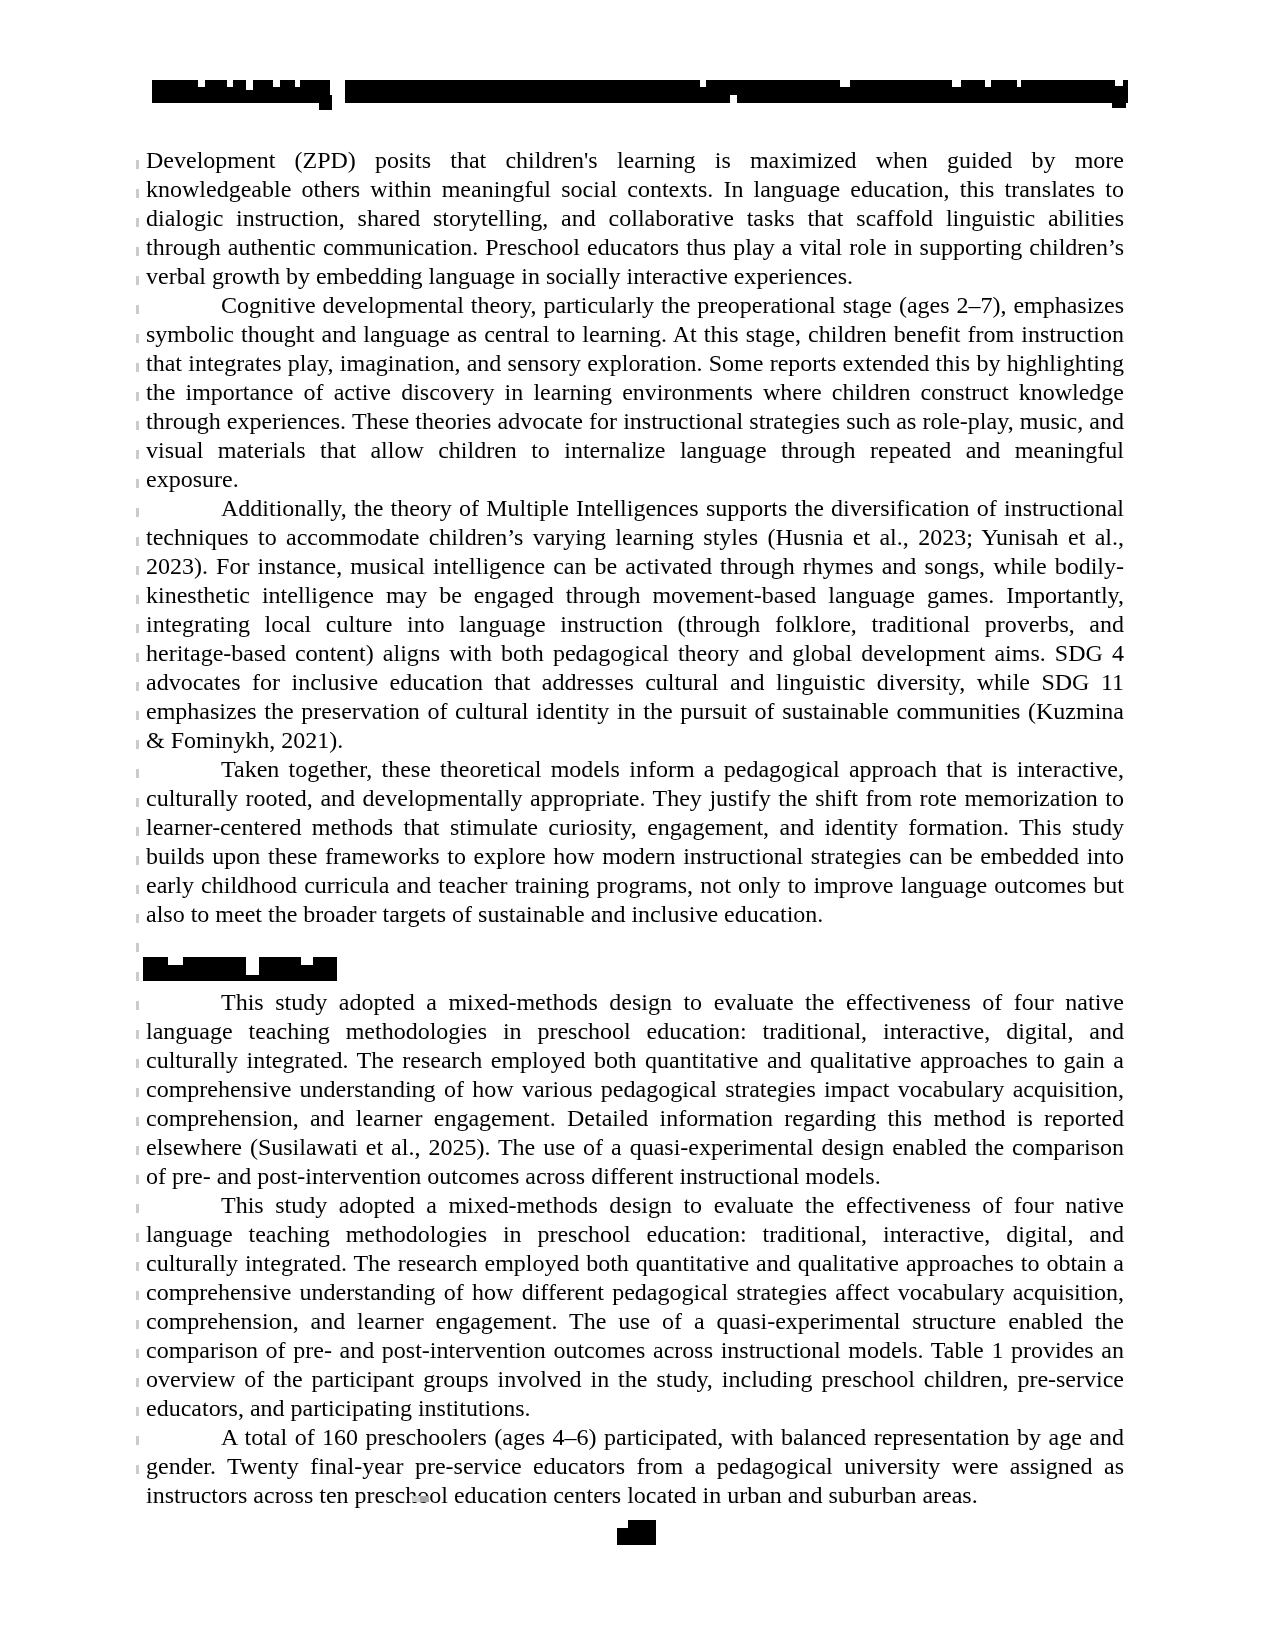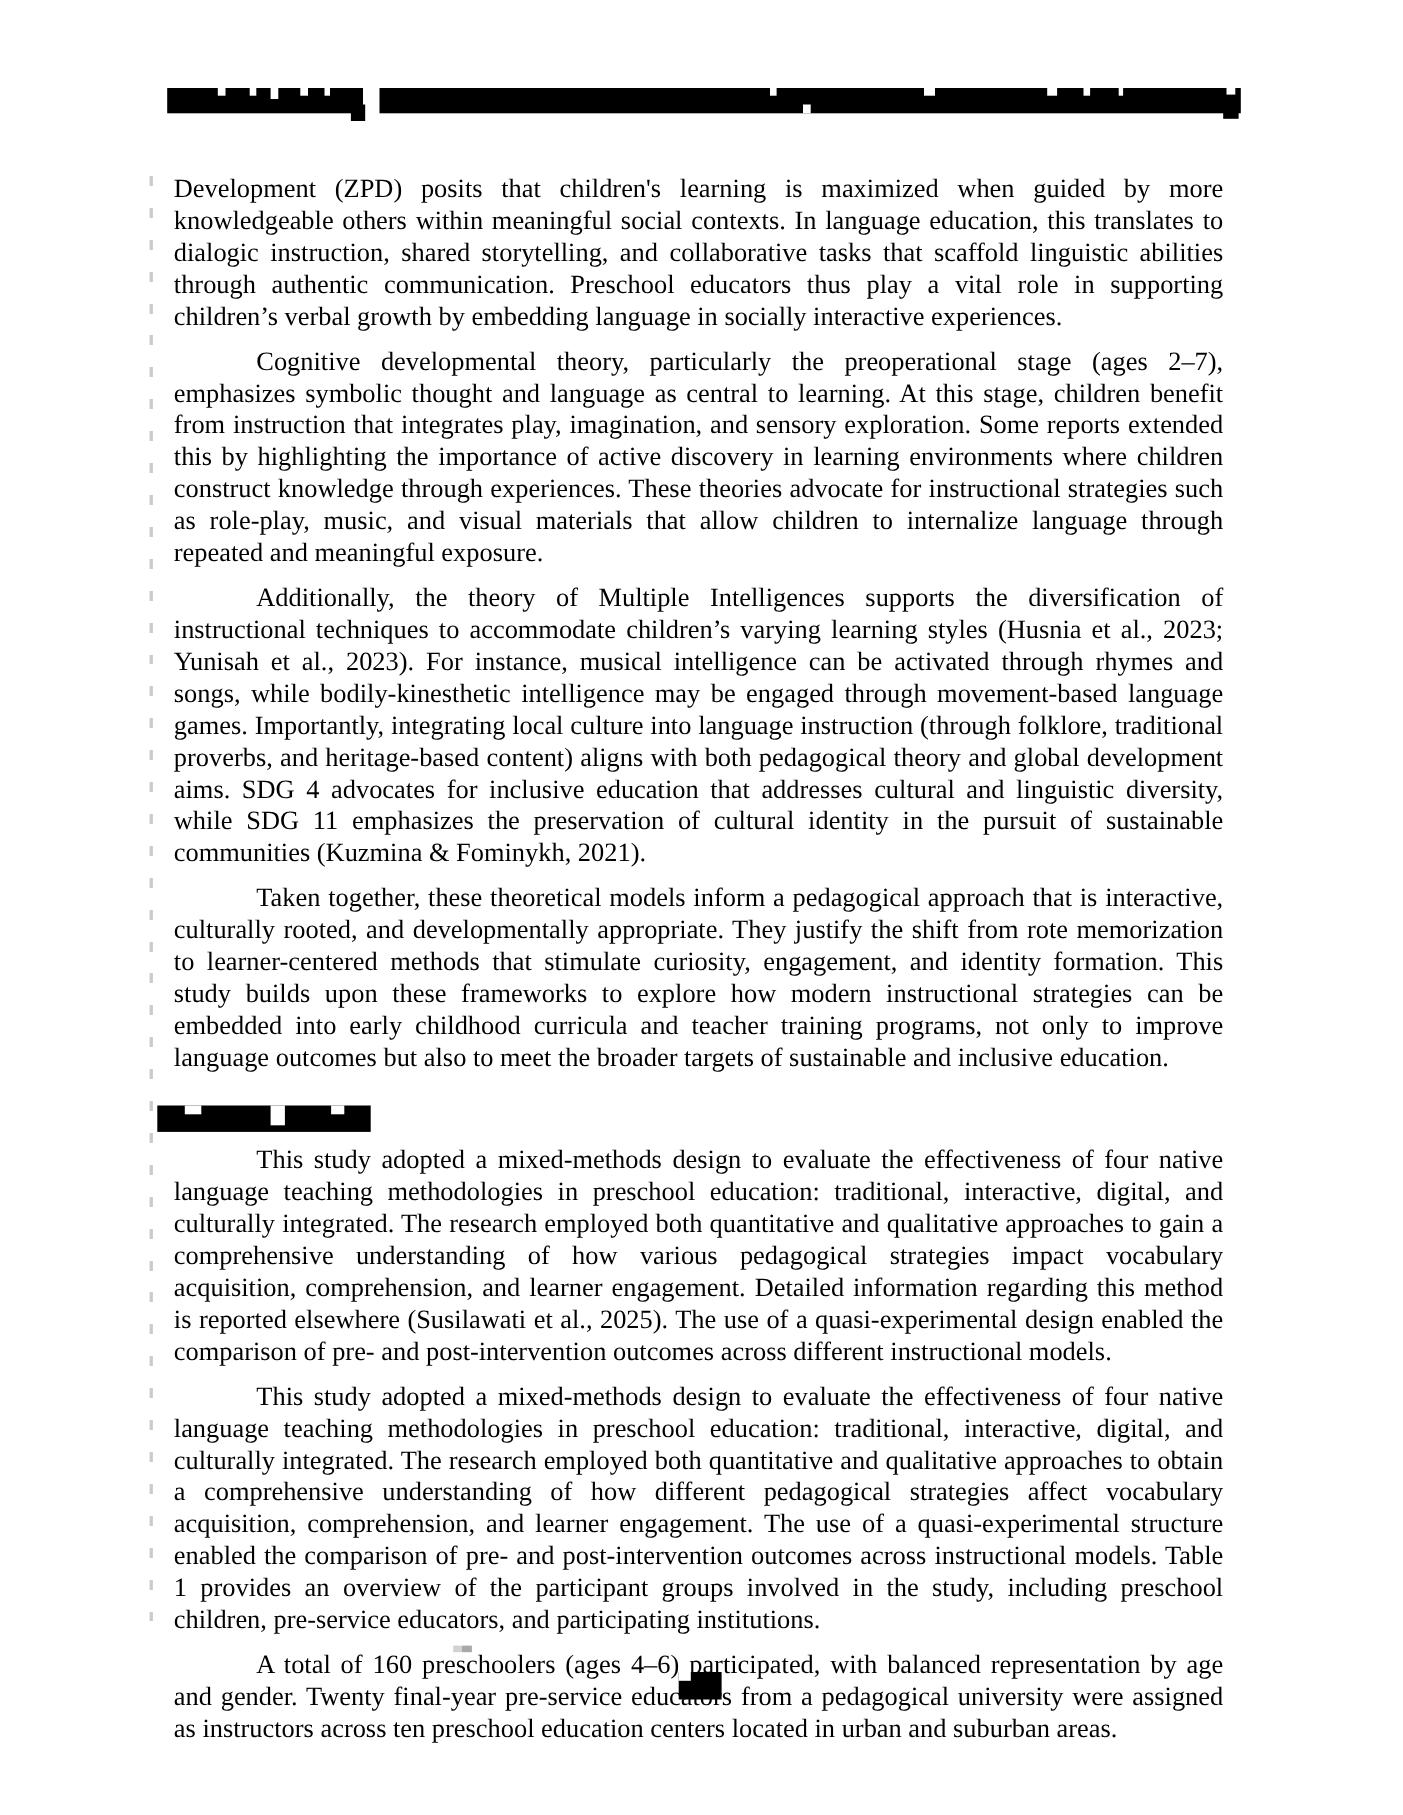--- a/index.html
+++ b/index.html
@@ -36,21 +36,21 @@
   
   .content {
     position: absolute;
     left: 146px;
     top: 146px;
     width: 978px;
     font-size: 24px;
     line-height: 29px;
     text-align: justify;
   }
-  .content p { margin: 12px; text-indent: 75px; }
+  .content p { margin: 0; text-indent: 75px; }
   .content p.no-indent { text-indent: 0; }
 
   
   .heading-redaction {
     position: relative;
     width: 194px;
     height: 24px;
     background: #000;
     margin: 28px 0 7px -3px;
   }

